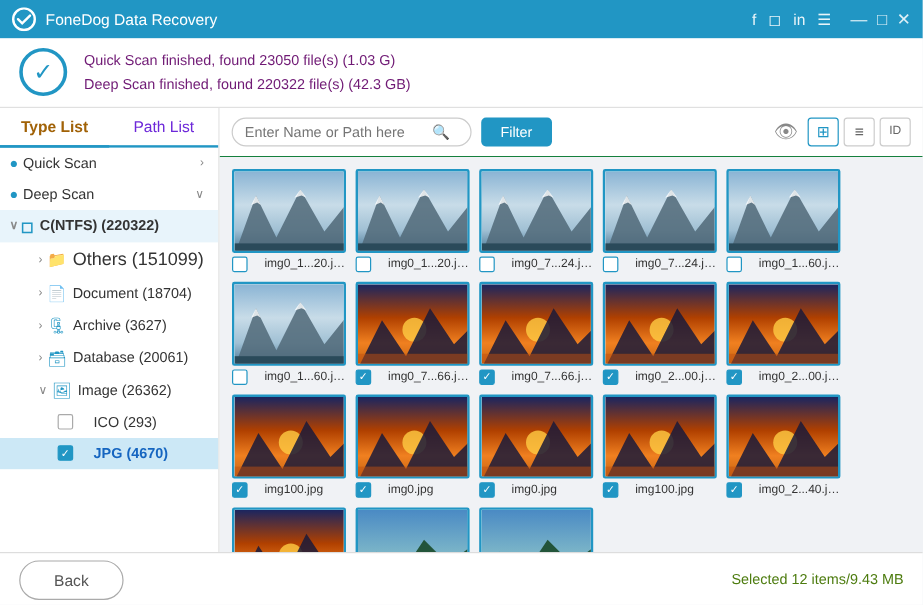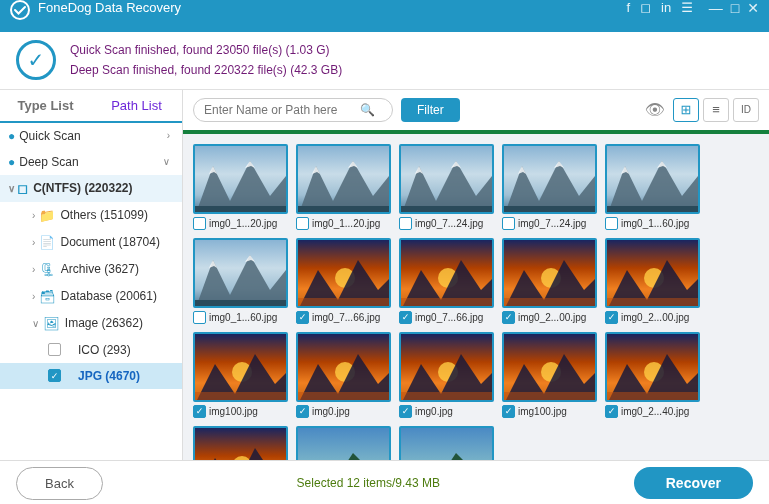--- a/index.html
+++ b/index.html
@@ -3,21 +3,21 @@
   <meta charset="utf-8">
   <style>
     * { box-sizing: border-box; margin: 0; padding: 0; font-family: 'Segoe UI', Arial, sans-serif; }
     body { width: 769px; height: 504px; overflow: hidden; background: #f0f4f8; }
 
     
     .titlebar {
       height: 32px;
       background: #2196c4;
       display: flex;
-      align-items: flex-start;
+      align-items: center;
       padding: 0 10px;
       color: white;
       font-size: 13px;
     }
     .titlebar .logo { width: 20px; height: 20px; margin-right: 8px; }
     .titlebar .title { flex: 1; }
     .titlebar .win-controls { display: flex; gap: 8px; align-items: center; }
     .titlebar .win-controls span { font-size: 14px; cursor: pointer; opacity: 0.85; }
     .titlebar .social-icons { display: flex; gap: 10px; margin-right: 16px; }
     .titlebar .social-icons span { font-size: 13px; opacity: 0.9; }
@@ -64,21 +64,21 @@
       flex: 1;
       padding: 8px 0;
       text-align: center;
       font-size: 13px;
       cursor: pointer;
       color: #6d28d9;
       border: none;
       background: transparent;
     }
     .tab-btn.active {
-      color: #737373;
+      color: #a16207;
       border-bottom: 2px solid #2196c4;
       margin-bottom: -2px;
       font-weight: 600;
     }
 
     .sidebar-item {
       display: flex;
       align-items: center;
       padding: 6px 8px;
       font-size: 12px;
@@ -101,21 +101,21 @@
       display: flex;
       flex-direction: column;
       overflow: hidden;
     }
 
     .toolbar {
       display: flex;
       align-items: center;
       padding: 8px 10px;
       background: white;
-      border-bottom: 4px solid #15803d;
+      border-bottom: 1px solid #15803d;
       gap: 8px;
     }
     .search-box {
       border: 1px solid #ccc;
       border-radius: 20px;
       padding: 4px 10px 4px 10px;
       font-size: 12px;
       color: #aaa;
       display: flex;
       align-items: center;
@@ -175,21 +175,21 @@
       height: 70px;
       border: 2px solid #2196c4;
       overflow: hidden;
       border-radius: 2px;
       position: relative;
     }
 
     .img-label-row {
       display: flex;
       align-items: center;
-      gap: 3px;
+      gap: 14px;
       margin-top: 3px;
       width: 100%;
     }
     .img-checkbox {
       width: 13px; height: 13px;
       border: 1px solid #2196c4;
       background: #2196c4;
       border-radius: 2px;
       display: flex; align-items: center; justify-content: center;
       flex-shrink: 0;
@@ -283,21 +283,21 @@
 
     <div class="sidebar-item sidebar-section">
       <span class="arrow" style="margin-right:2px;">∨</span>
       <span class="item-icon">◻</span>
       <span style="font-size:12px;">C(NTFS) (220322)</span>
     </div>
 
     <div class="sidebar-item sidebar-sub">
       <span class="arrow">›</span>
       <span class="item-icon">📁</span>
-      <span style="font-size:12px;">Others (151099)</span>
+      <span style="font-size:15px;">Others (151099)</span>
     </div>
 
     <div class="sidebar-item sidebar-sub">
       <span class="arrow">›</span>
       <span class="item-icon">📄</span>
       <span style="font-size:12px;">Document (18704)</span>
     </div>
 
     <div class="sidebar-item sidebar-sub">
       <span class="arrow">›</span>
@@ -722,14 +722,13 @@
               <polygon points="56,55 65,47 74,55" fill="#6a3a1a"></polygon>
             </svg></div>
         </div>
       </div>
   </div>
 </div>
 
 <div class="bottom-bar">
   <button class="back-btn">Back</button>
   <span class="selected-info">Selected 12 items/9.43 MB</span>
-  <button class="recover-btn">Recover</button>
 </div>
 
 </body></html>

